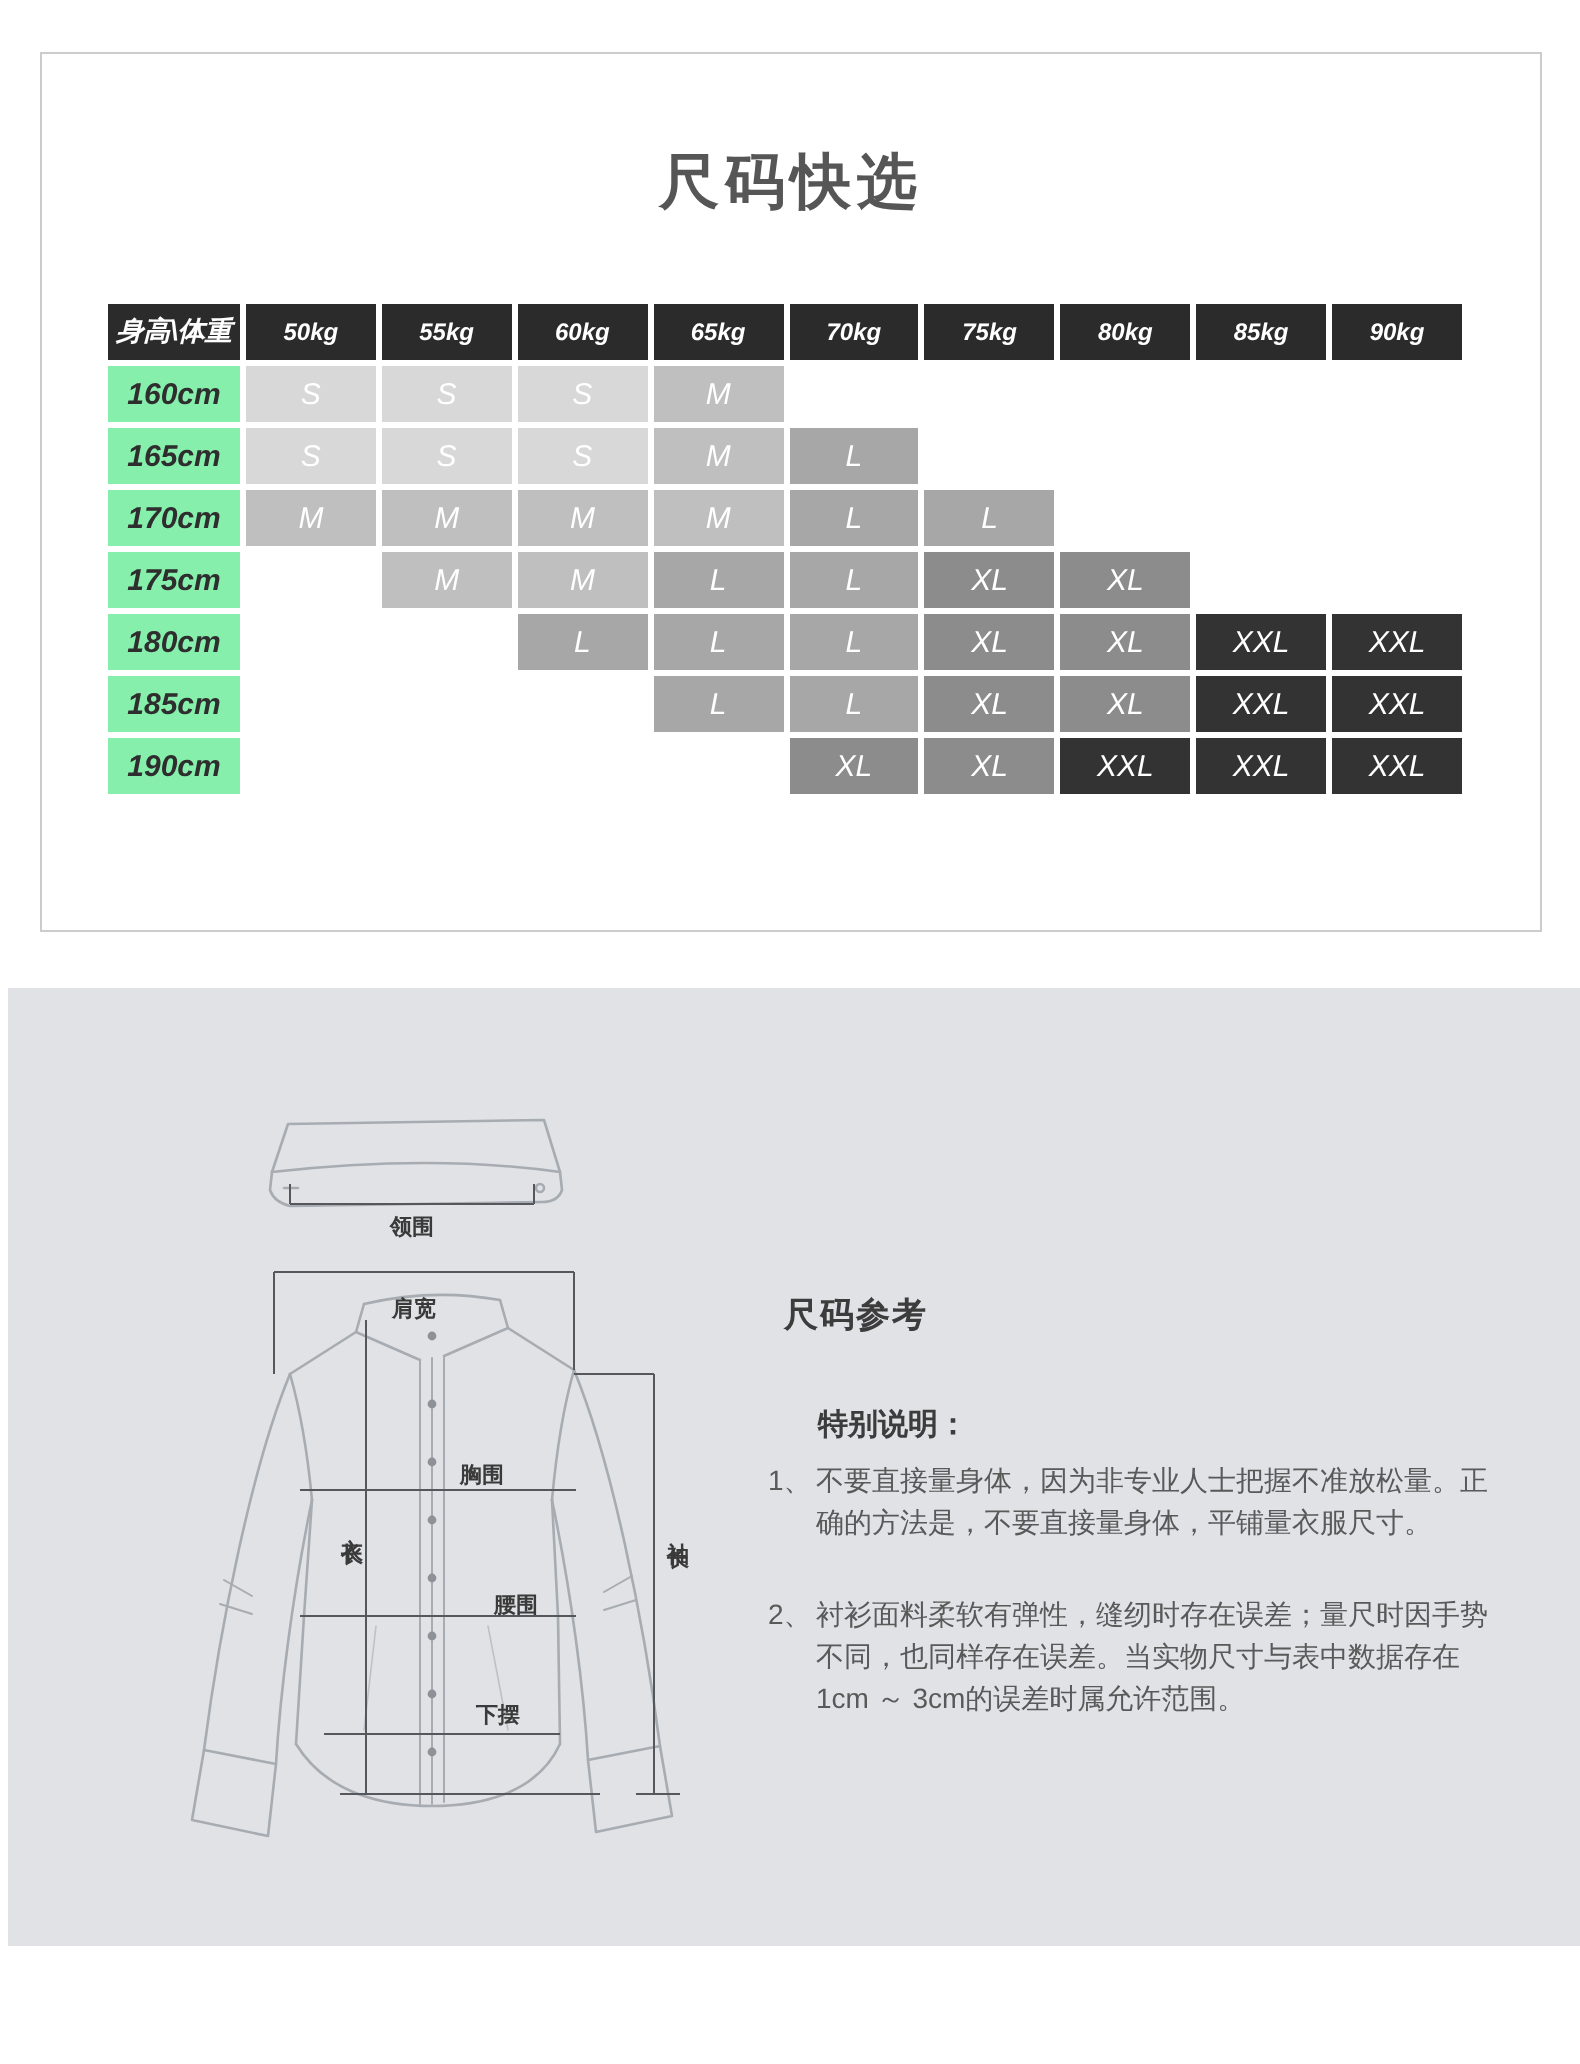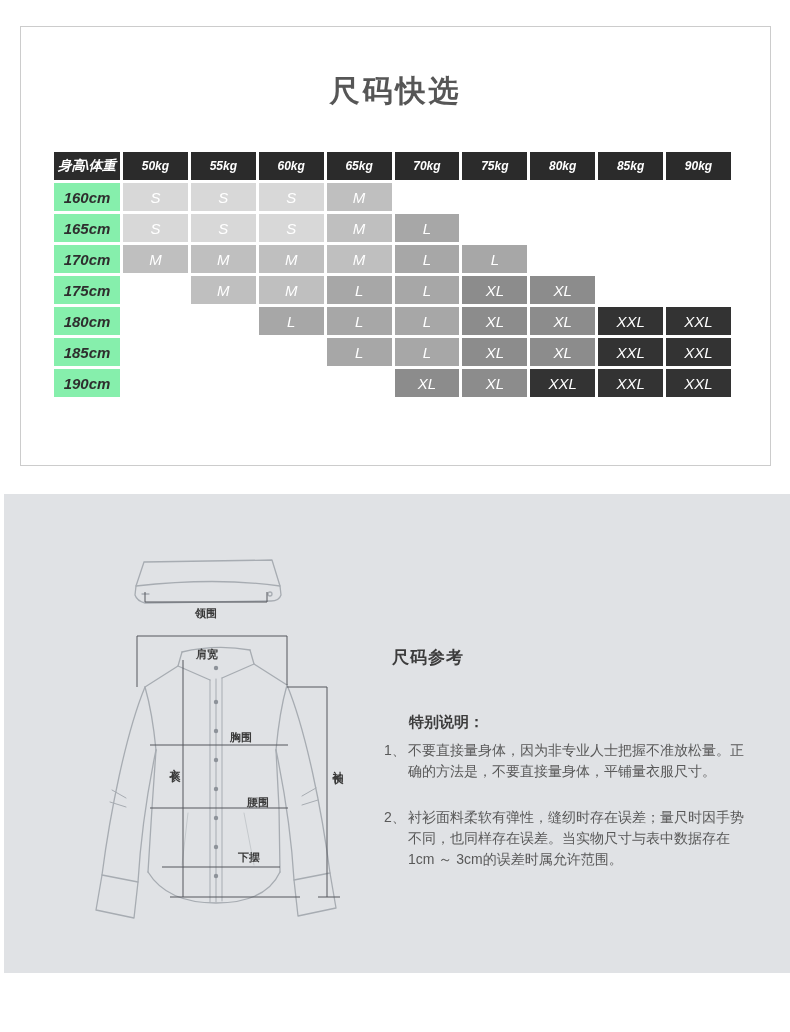--- a/index.html
+++ b/index.html
@@ -37,21 +37,21 @@
   }
   .diagram{position:absolute;left:78px;top:54px;width:280px;height:410px;}
   .dlabel{
     position:absolute;font-size:11px;font-weight:700;color:#3a3a3a;white-space:nowrap;text-align:right;
   }
   .vlabel{
     writing-mode:vertical-rl;text-orientation:upright;letter-spacing:2px;
   }
   .ref-block{position:absolute;left:380px;top:152px;width:372px;}
   .ref-heading{margin:0 0 0 8px;font-size:17px;font-weight:bold;color:#3c3c3c;letter-spacing:1px;}
-  .special-title{margin:44px 0 8px 25px;font-size:15px;font-weight:bold;color:#3c3c3c;}
+  .special-title{margin:34px 0 8px 25px;font-size:15px;font-weight:bold;color:#3c3c3c;}
   .note-item{display:flex;margin:0;}
   .note-item + .note-item{margin-top:25px;}
   .note-num{flex:0 0 24px;font-size:14px;color:#595959;line-height:21px;}
   .note-text{flex:1;margin:0;font-size:14px;color:#595959;line-height:21px;}
 </style>
 </head>
 <body>
 
 <div class="card">
   <div class="card-title">尺码快选</div>

